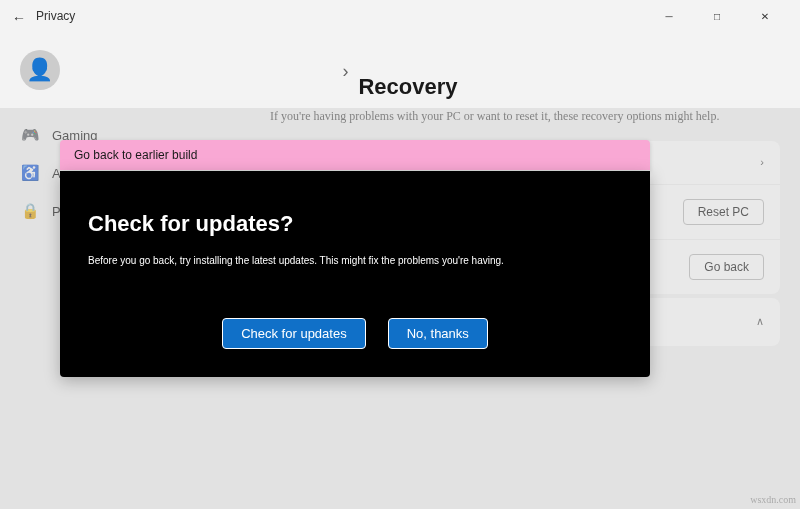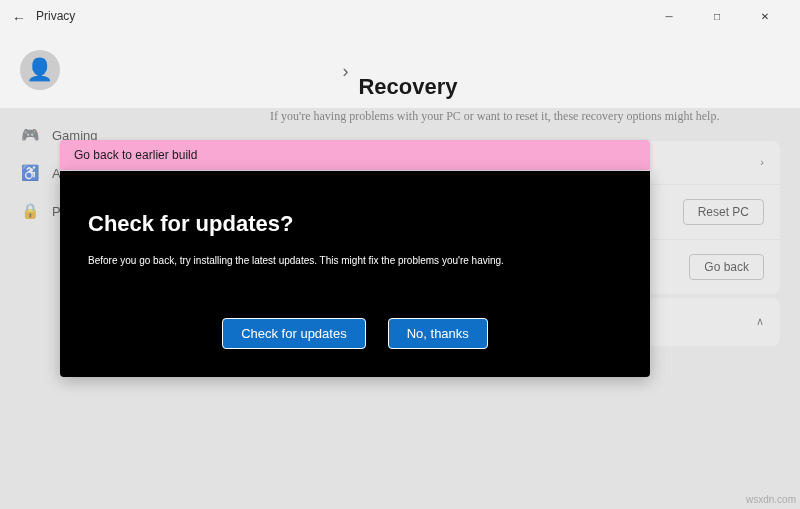--- a/index.html
+++ b/index.html
@@ -301,20 +301,21 @@
     }
 
     
     .watermark {
       position: absolute;
       bottom: 4px;
       right: 4px;
       font-size: 10px;
       color: rgba(0,0,0,0.4);
       z-index: 5;
+      font-family: Liberation Serif, serif;
     }
   </style>
 </head>
 <body>
 
 <div class="window">
 
   <div class="titlebar">
     <span class="titlebar-back">←</span>
     <span class="titlebar-title">Privacy</span>

